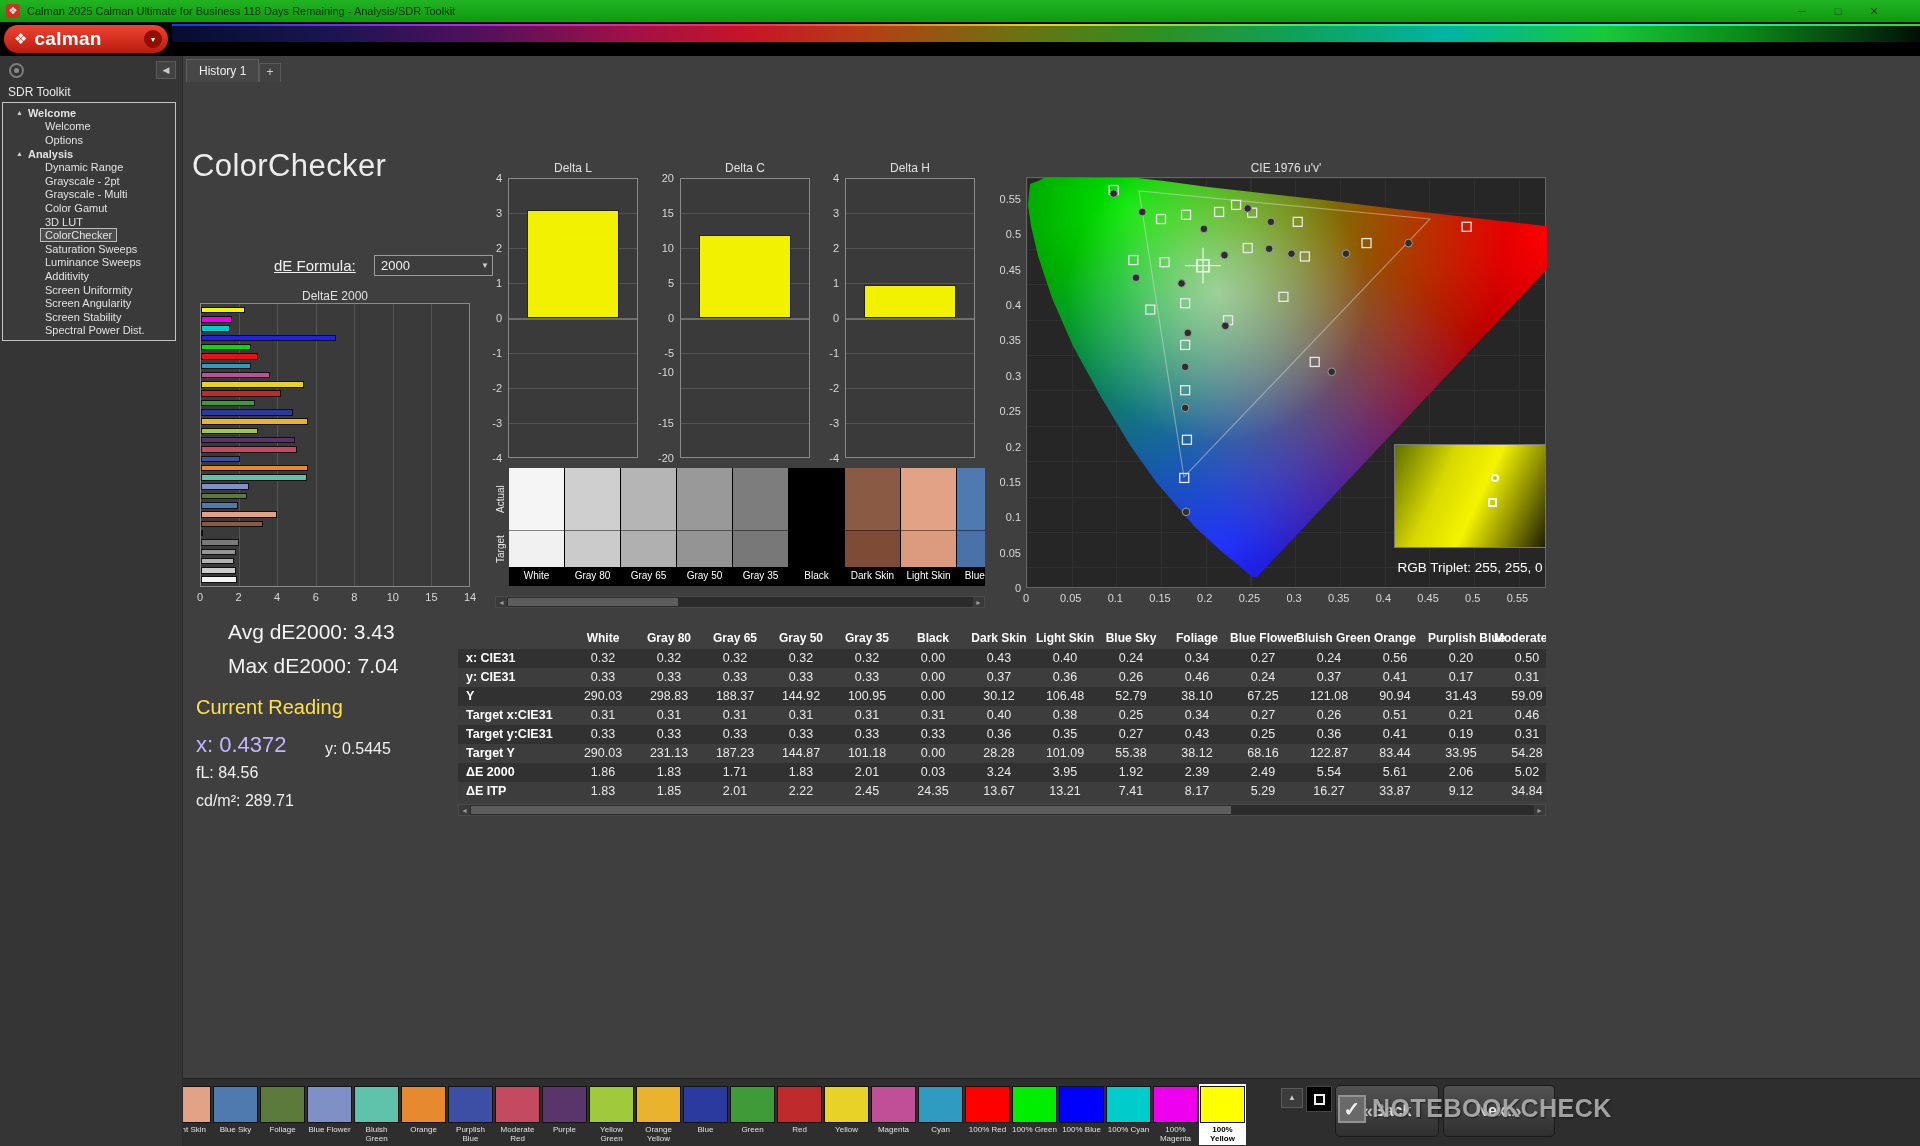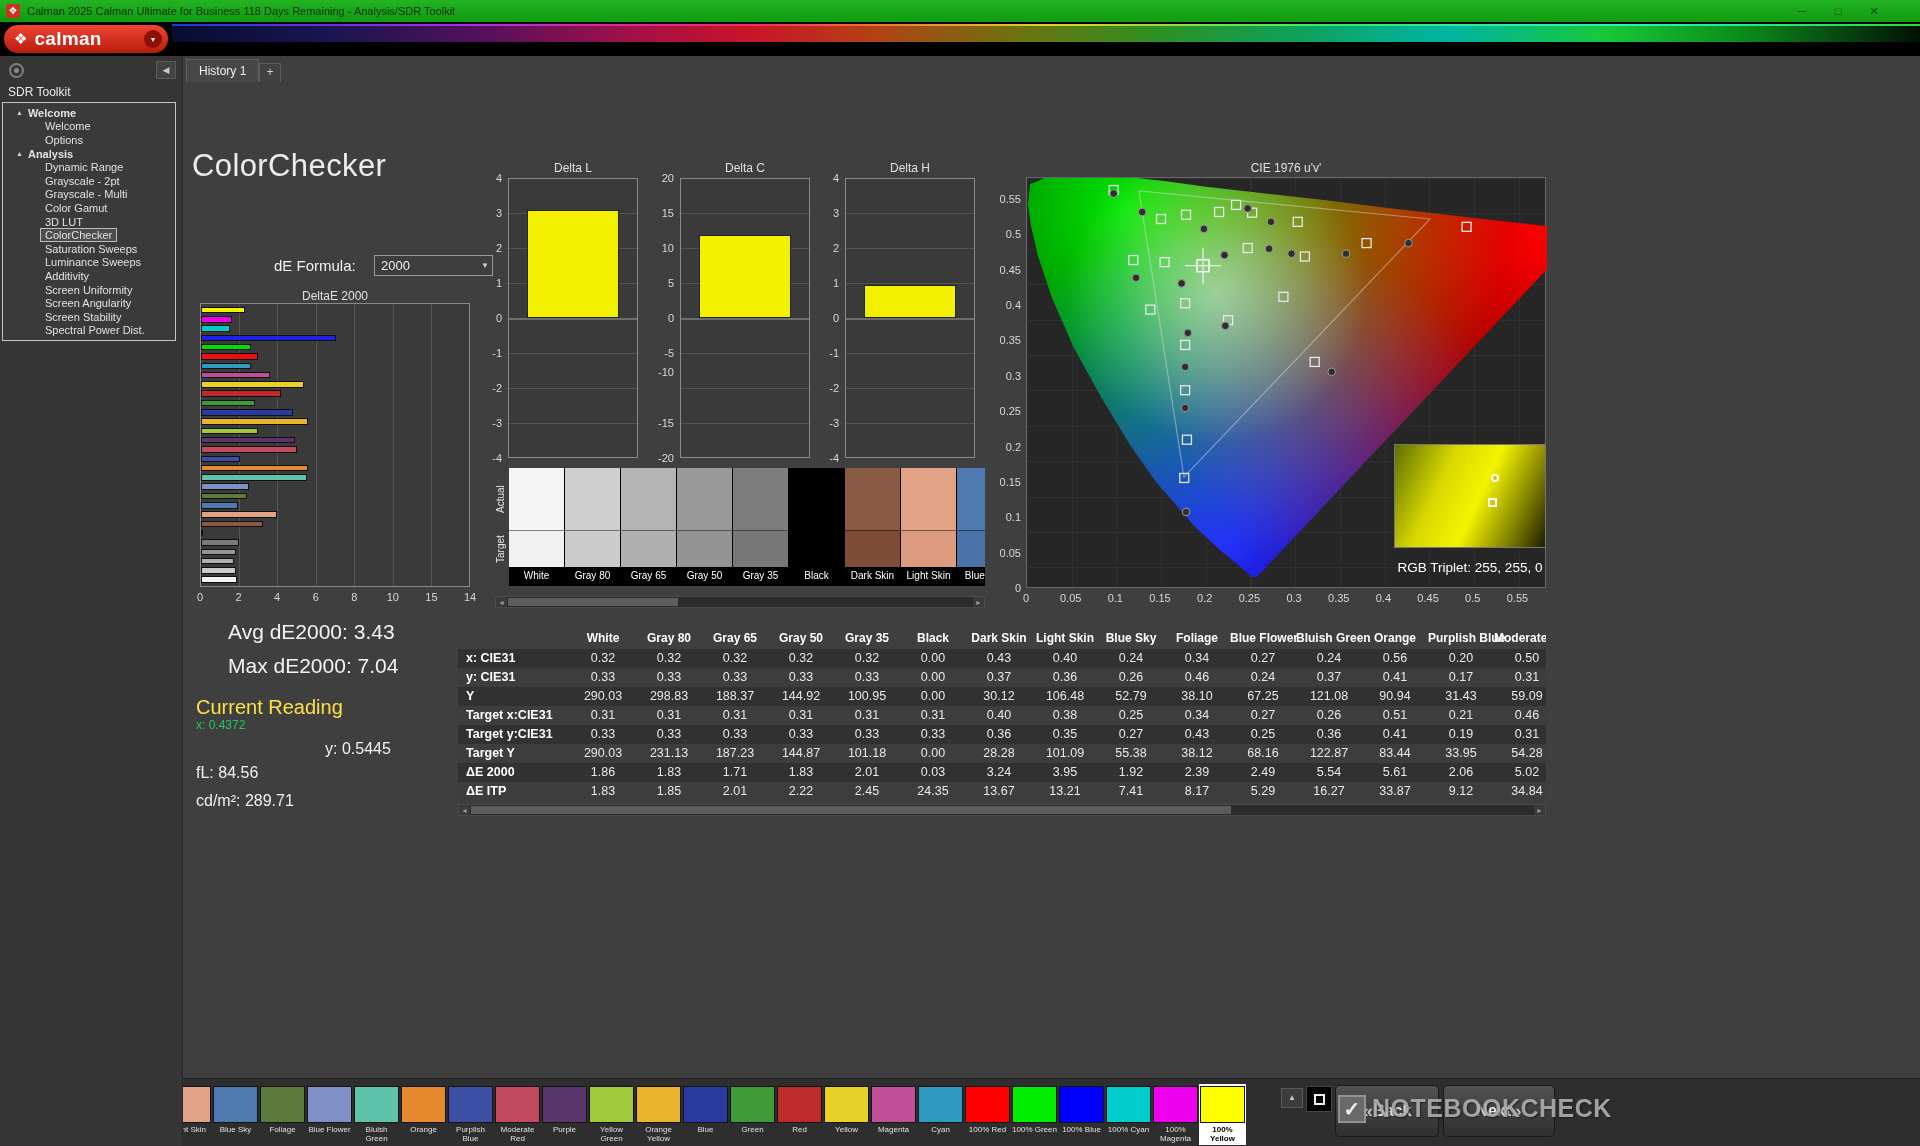--- a/index.html
+++ b/index.html
@@ -68,21 +68,21 @@
     color:#fff; font-size:10px; font-weight:bold; display:flex; align-items:center; justify-content:center; }
   .combo.source { width:108px; font-size:11px; padding-left:8px; }
   .combo.ddc { width:124px; font-size:10px; padding-left:6px; background:#41597c; }
   .tool-btn { width:27px; height:25px; background:#454545; border:1px solid #686868; color:#ddd;
     font-size:13px; text-align:center; line-height:23px; }
   .tool-btn.small { width:22px; font-size:11px; }
 
   .page-title { position:absolute; left:9px; top:92px; font-size:31px; font-weight:500;
     color:#ececec; letter-spacing:.4px; }
   .desc { position:absolute; left:32px; top:145px; font-size:14.5px; color:#e4e4e4; line-height:18px; }
-  .formula-label { position:absolute; left:91px; top:201px; font-size:15px; color:#f0f0f0; }
+  .formula-label { position:absolute; left:91px; top:201px; font-size:15px; color:#f0f0f0;text-decoration:underline; }
   .formula-combo { position:absolute; left:191px; top:199px; width:119px; height:21px; background:#3d3d3d;
     border:1px solid #9a9a9a; color:#f0f0f0; font-size:13px; padding-left:6px; display:flex; align-items:center; }
   .formula-combo .fcaret { position:absolute; right:3px; font-size:8px; color:#cfcfcf; }
 
   
   .de-chart { position:absolute; left:10px; top:233px; width:290px; height:320px; }
   .de-title { position:absolute; left:7px; top:0; width:270px; text-align:center; font-size:12px; color:#e0e0e0; }
   .de-plot { position:absolute; left:7px; top:14px; width:270px; height:284px; background:#3a3a3a;
     border:1px solid #8a8a8a; display:flex; flex-direction:column; justify-content:space-evenly;
     background-image:repeating-linear-gradient(90deg, transparent 0 37.6px, #555 37.6px 38.57px); }
@@ -143,21 +143,21 @@
     background:linear-gradient(115deg,#5f7000 0%,#d8d800 32%,#f4f400 55%,#8a8a00 78%,#1e1e00 100%); }
   .ins-dot { position:absolute; left:64%; top:28%; width:8px; height:8px; border-radius:50%;
     border:2px solid #fff; background:#c8c800; }
   .ins-sq { position:absolute; left:62%; top:52%; width:9px; height:9px; border:2px solid #fff; }
   .cie-rgb { position:absolute; left:350px; top:382px; width:186px; text-align:center; font-size:13.5px; color:#fff; }
 
   
   .m-avg { position:absolute; left:45px; top:564px; font-size:21px; color:#f2f2f2; }
   .m-max { position:absolute; left:45px; top:598px; font-size:21px; color:#f2f2f2; }
   .m-cur { position:absolute; left:13px; top:640px; font-size:20px; color:#fde047; }
-  .m-x  { position:absolute; left:13px;  top:662px; font-size:12px; color:#22c55e; }
+  .m-x  { position:absolute; left:13px;  top:676px; font-size:22px; color:#c4b5fd; }
   .m-y  { position:absolute; left:142px; top:676px; font-size:16px; color:#f0f0f0;margin-top:8px; }
   .m-fl { position:absolute; left:13px;  top:708px; font-size:16px; color:#f0f0f0; }
   .m-cd { position:absolute; left:13px;  top:736px; font-size:16px; color:#f0f0f0; }
 
   
   .twrap { position:absolute; left:275px; top:572px; width:1088px; height:174px; overflow:hidden; }
   .trow { display:grid; grid-template-columns:112px repeat(15,66px); height:19px; }
   .trow.hrow { height:21px; }
   .tcell { font-size:12.5px; color:#e8e8e8; text-align:center; line-height:19px; white-space:nowrap; }
   .hcell { font-weight:bold; color:#fff; line-height:21px; font-size:12px; }

